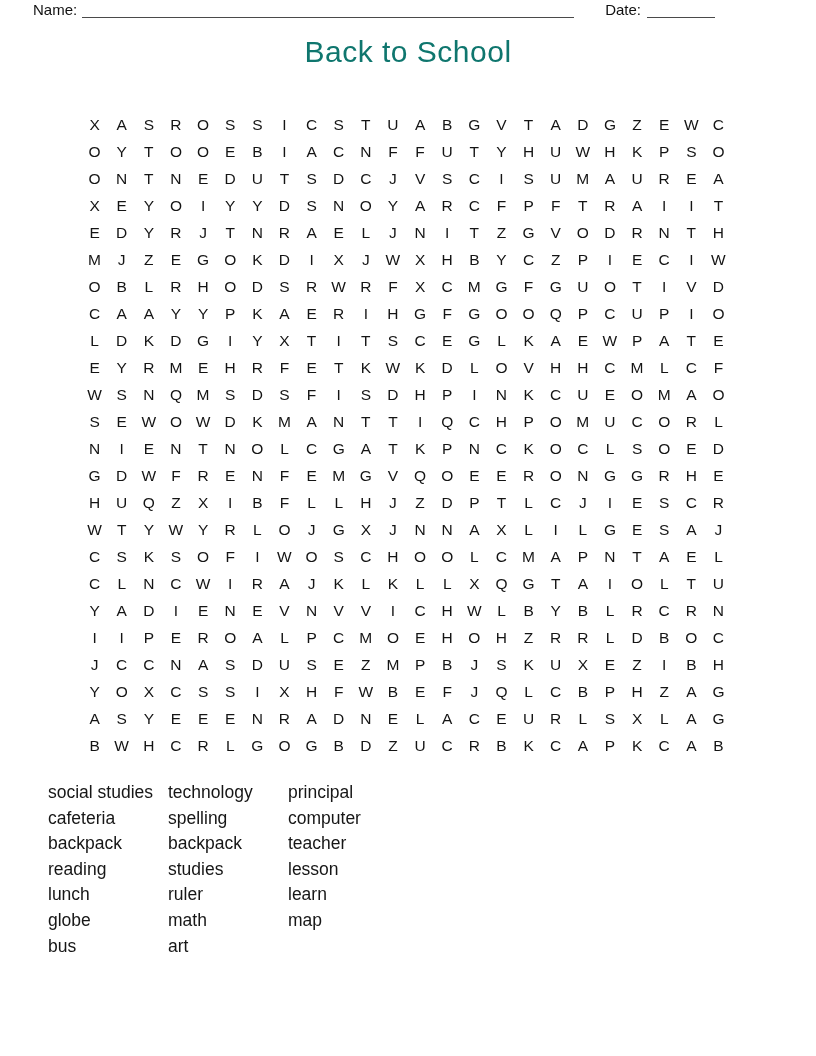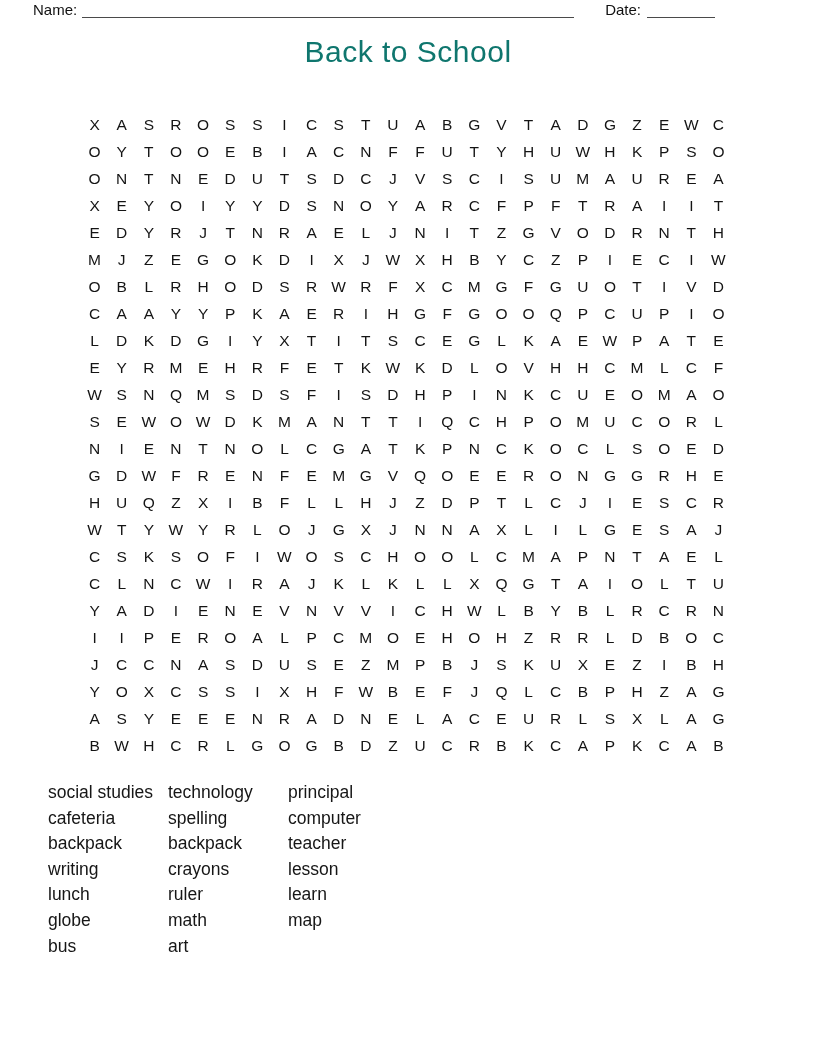--- a/index.html
+++ b/index.html
@@ -679,30 +679,30 @@
     <div class="cell">C</div>
     <div class="cell">A</div>
     <div class="cell">B</div>
   </div>
 
 <div class="words" id="words">
     <div class="word-col">
       <div class="word">social studies</div>
       <div class="word">cafeteria</div>
       <div class="word">backpack</div>
-      <div class="word">writing</div>
+      <div class="word">reading</div>
       <div class="word">lunch</div>
       <div class="word">globe</div>
       <div class="word">bus</div>
     </div>
     <div class="word-col">
       <div class="word">technology</div>
       <div class="word">spelling</div>
       <div class="word">backpack</div>
-      <div class="word">crayons</div>
+      <div class="word">studies</div>
       <div class="word">ruler</div>
       <div class="word">math</div>
       <div class="word">art</div>
     </div>
     <div class="word-col">
       <div class="word">principal</div>
       <div class="word">computer</div>
       <div class="word">teacher</div>
       <div class="word">lesson</div>
       <div class="word">learn</div>

